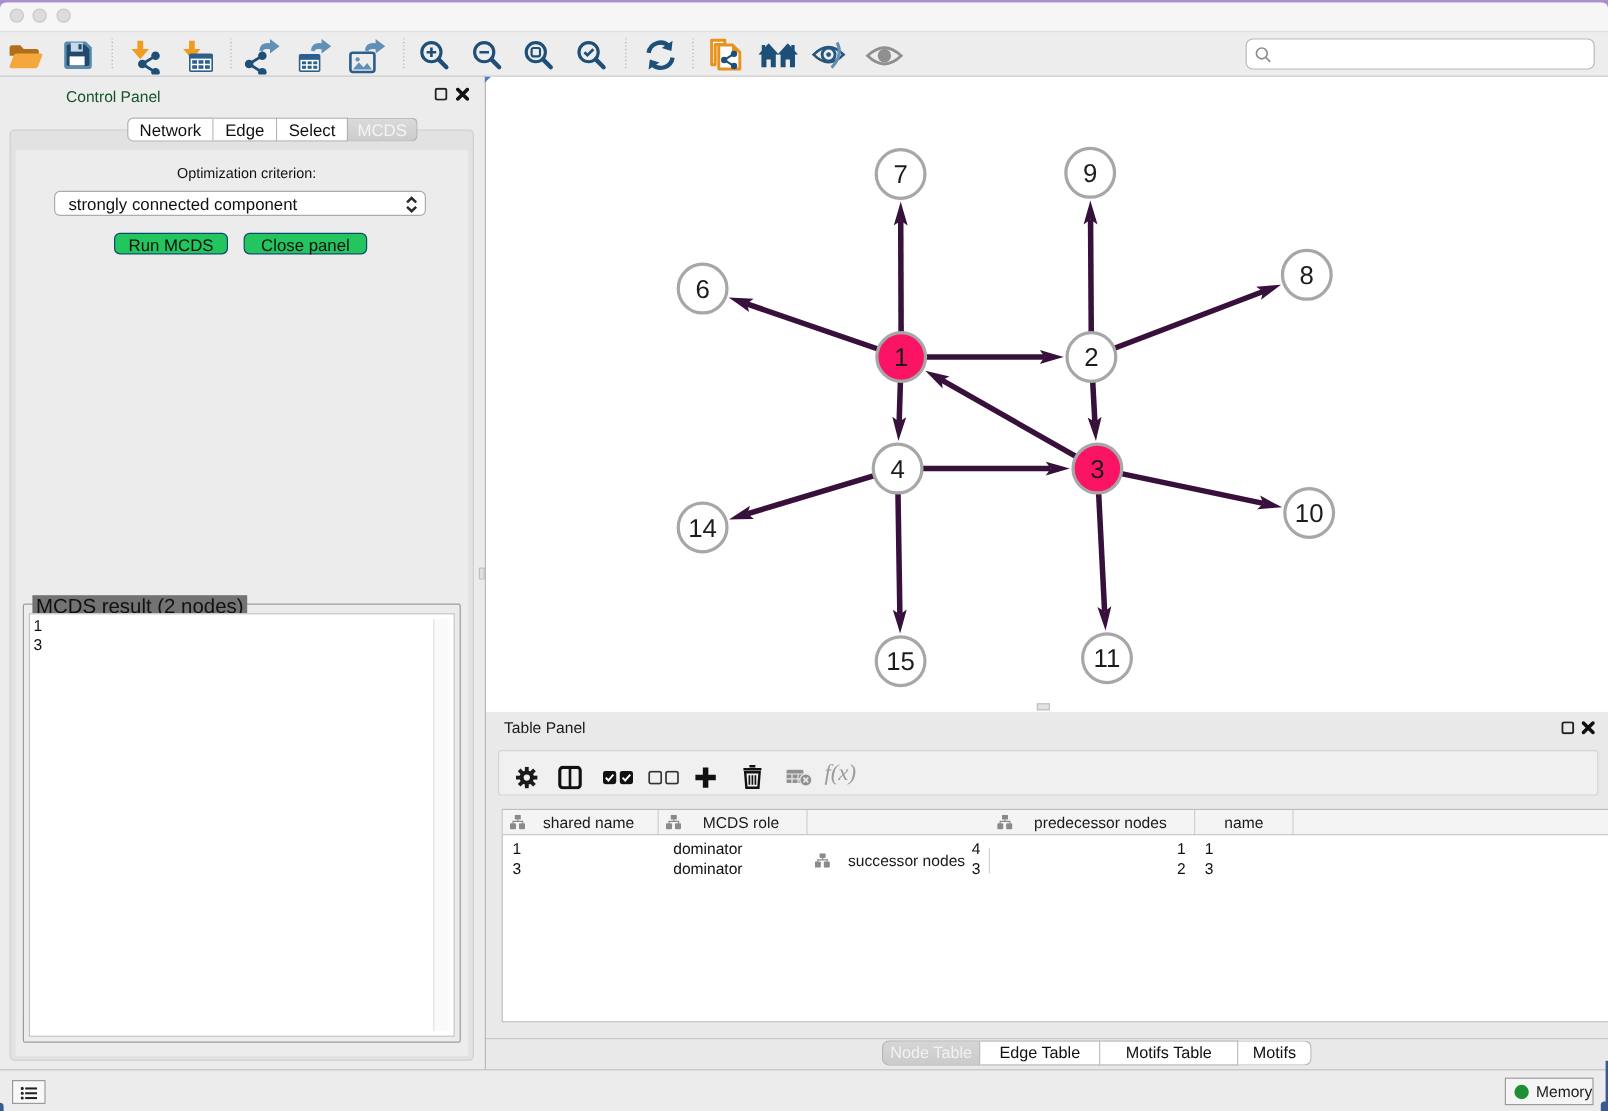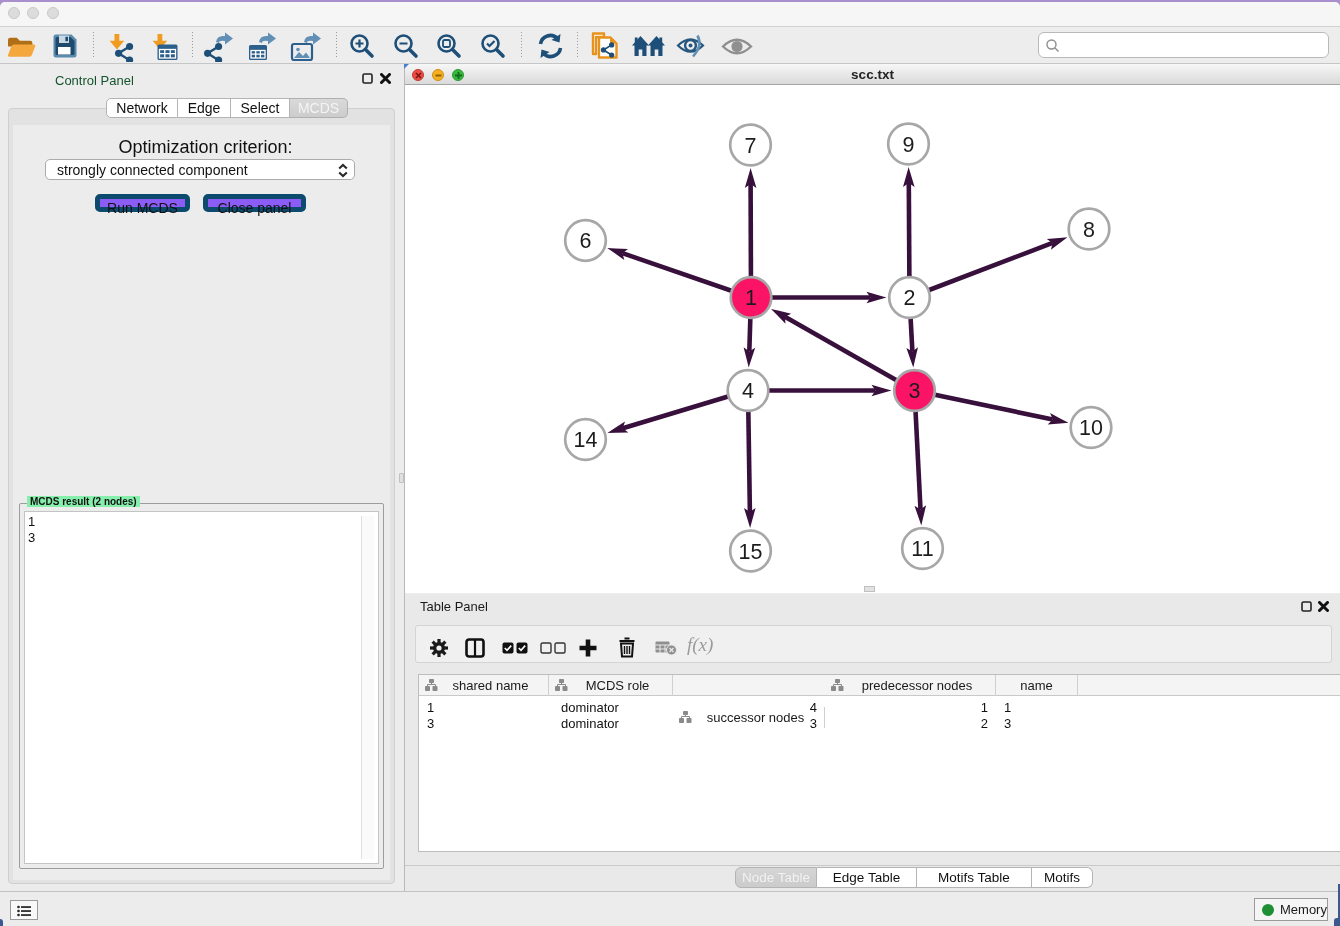--- a/index.html
+++ b/index.html
@@ -34,31 +34,31 @@
   .panebtn { position:absolute; top:7px; font-size:12px; color:#222; }
   #cp-tabs { position:absolute; left:78px; top:34px; height:20px; display:flex;padding-left:28px; }
   .tab { font-size:14px; color:#111; background:#fff; border:1px solid #b4b4b4; border-left:none;
          height:20px; line-height:19px; text-align:center; }
   .tab.first { border-left:1px solid #b4b4b4; border-radius:5px 0 0 5px; }
   .tab.sel { background:linear-gradient(#dadada,#cccccc); color:#f4f4f4; border-radius:0 5px 5px 0;
              border-color:#b0b0b0; }
   #cp-pane { position:absolute; left:8px; top:44px; width:387px; height:776px;
              border:1px solid #cfcfcf; border-radius:4px; background:#e2e2e2; }
   #cp-inner { position:absolute; left:4px; top:16px; width:377px; height:755px; background:#ececec; }
-  #optlabel { position:absolute; left:0; top:28px; width:401px; text-align:center; font-size:18px; color:#111; }
+  #optlabel { position:absolute; left:0; top:28px; width:401px; text-align:center; font-size:12px; color:#111; }
   #dropdown { position:absolute; left:36px; top:50px; width:310px; height:21px; background:#fff;
               border:1px solid #ababab; border-radius:5px; font-size:14px; color:#111;
               line-height:20px; padding-left:11px; }
-  .btn { position:absolute; top:85px; height:18px; background:#8b5cf6; border:5px solid #0c4a6e;
+  .btn { position:absolute; top:85px; height:18px; background:#22c55e; border:1px solid #0c4a6e;
          border-radius:5px; font-size:14px; color:#111; text-align:center; line-height:18px; }
   
   #mcdsbox { position:absolute; left:10px; top:394px; width:365px; height:366px;
              border:1px solid #9d9d9d; border-radius:2px; }
-  #mcdslegend { position:absolute; left:7px; top:-8px; background:#86efac; padding:0 3px;
-                font-size:10px; color:#111;font-weight:bold; }
+  #mcdslegend { position:absolute; left:7px; top:-8px; background:#737373; padding:0 3px;
+                font-size:17px; color:#111; }
   #mcdstext { position:absolute; left:4px; top:7px; right:4px; bottom:4px; background:#fff;
               border:1px solid #c4c4c4; font-size:13px; color:#111; line-height:16px; padding:2px 0 0 3px; }
   #mcdsscroll { position:absolute; right:4px; top:4px; width:13px; bottom:4px; background:#fafafa;
                 border-left:1px solid #e0e0e0; }
   
   #netwin { position:absolute; left:405px; top:0; width:935px; height:529px; background:#fff; }
   #nettitle { position:absolute; left:0; top:0; width:100%; height:21px;
               background:linear-gradient(#f7f7f7,#dadada); border-bottom:1px solid #a5a5a5; }
   #nettitletext { position:absolute; top:3px; width:100%; text-align:center; font-size:13.5px;
                   font-weight:bold; color:#222; }
@@ -244,38 +244,20 @@
         <div class="tab first" style="width:72px;">Network</div>
         <div class="tab" style="width:53px;">Edge</div>
         <div class="tab" style="width:59px;">Select</div>
         <div class="tab sel" style="width:58px;">MCDS</div>
       </div>
     </div>
     <div id="vdivider"></div>
     <div id="vgrip"></div>
     <div id="netwin">
       <div style="position:absolute;left:-1px;top:0px;width:0;height:0;border-top:5px solid #4a7fd0;border-right:5px solid transparent;z-index:5;"></div>
-      <div id="nettitle">
-        <div class="mac" style="left:7px;background:#ea4b42;border:1px solid #c33c35;">
-            <svg width="11" height="11" viewBox="0 0 11 11" style="position:absolute;left:0;top:0;">
-              <path d="M3,3 L8,8 M8,3 L3,8" stroke="#7e1410" stroke-width="1.6"></path>
-            </svg>
-          </div>
-        <div class="mac" style="left:27px;background:#f6b01e;border:1px solid #cf8f1a;">
-            <svg width="11" height="11" viewBox="0 0 11 11" style="position:absolute;left:0;top:0;">
-              <path d="M2.5,5.5 H8.5" stroke="#8e6206" stroke-width="1.8"></path>
-            </svg>
-          </div>
-        <div class="mac" style="left:47px;background:#37b83f;border:1px solid #2a9a33;">
-            <svg width="11" height="11" viewBox="0 0 11 11" style="position:absolute;left:0;top:0;">
-              <path d="M5.5,2 V9 M2,5.5 H9" stroke="#136b1c" stroke-width="1.8"></path>
-            </svg>
-          </div>
-        <div id="nettitletext">scc.txt</div>
-      </div>
       <div id="netcanvas">
         <svg id="graph" width="935" height="507" viewBox="0 0 935 507">
         <line x1="346.0" y1="211.5" x2="345.6" y2="98.0" stroke="#38103c" stroke-width="4.6"></line>
         <polygon points="345.6,82.0 347.9,90.0 351.4,102.0 345.6,98.0 339.8,102.0 343.3,90.0" fill="#38103c"></polygon>
         <line x1="346.0" y1="211.5" x2="217.4" y2="167.2" stroke="#38103c" stroke-width="4.6"></line>
         <polygon points="202.2,162.0 210.6,162.4 223.0,163.0 217.4,167.2 219.3,174.0 209.1,166.8" fill="#38103c"></polygon>
         <line x1="346.0" y1="211.5" x2="465.5" y2="211.5" stroke="#38103c" stroke-width="4.6"></line>
         <polygon points="481.5,211.5 473.5,213.8 461.5,217.3 465.5,211.5 461.5,205.7 473.5,209.2" fill="#38103c"></polygon>
         <line x1="346.0" y1="211.5" x2="344.3" y2="265.5" stroke="#38103c" stroke-width="4.6"></line>
         <polygon points="343.7,281.5 341.7,273.4 338.6,261.3 344.3,265.5 350.2,261.7 346.3,273.6" fill="#38103c"></polygon>

